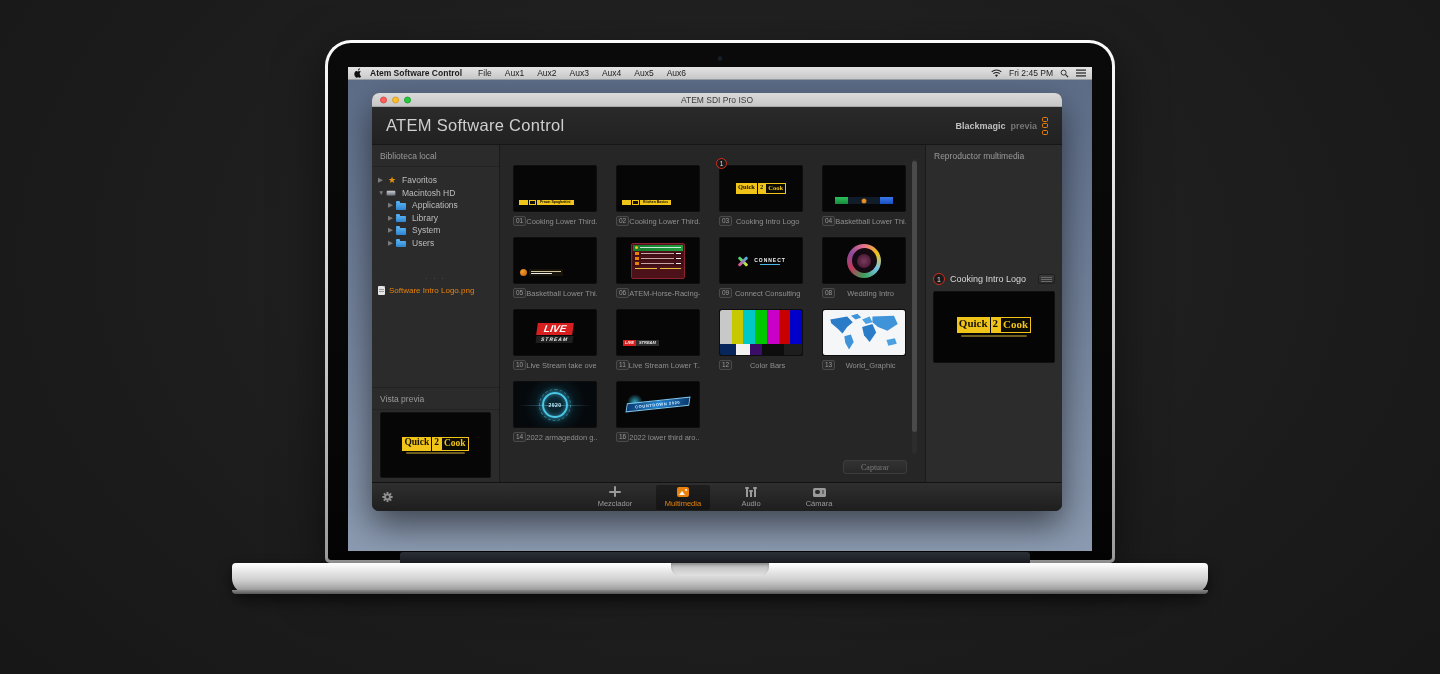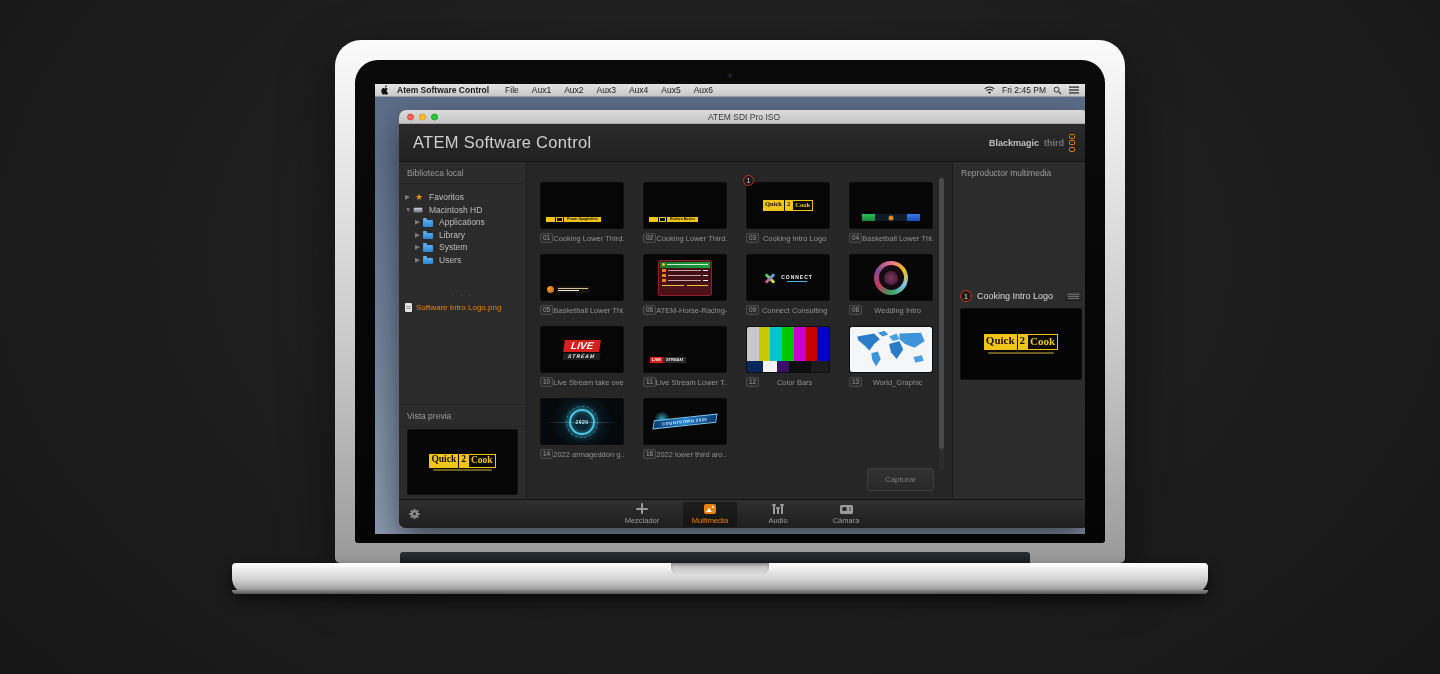--- a/index.html
+++ b/index.html
@@ -5,23 +5,23 @@
   * { margin:0; padding:0; box-sizing:border-box; }
   html,body { width:1440px; height:674px; overflow:hidden; }
   body {
     font-family:"Liberation Sans", sans-serif;
     background: radial-gradient(1100px 760px at 50% 38%, #262626 0%, #1c1c1c 55%, #141414 100%);
     position:relative;
   }
 
   
   .screen-frame{
-    position:absolute; left:335px; top:40px; width:790px; height:523px;
+    position:absolute; left:325px; top:40px; width:790px; height:523px;
     background:linear-gradient(180deg,#fbfbfb,#c8c8c8 60%,#9a9a9a);
-    border-radius:26px 26px 5px 5px; padding:20px;
+    border-radius:26px 26px 5px 5px; padding:3px;
     box-shadow:0 18px 50px rgba(0,0,0,.55);
   }
   .bezel{
     position:relative; width:100%; height:100%;
     background:linear-gradient(180deg,#0a0a0b,#040405);
     border-radius:23px 23px 3px 3px; overflow:hidden;
   }
   .camera{ position:absolute; top:13px; left:50%; transform:translateX(-50%);
     width:5px; height:5px; border-radius:50%; background:#1c2630;
     box-shadow:0 0 2px #000 inset; }
@@ -145,23 +145,23 @@
   .thumb{ width:84px; height:47px; background:#060606; border:1px solid #0e0e0e; border-radius:2px; position:relative; }
   .art{ position:absolute; inset:0; overflow:hidden; border-radius:2px; }
   .tlabel{ margin-top:4px; display:flex; align-items:center; height:10px; }
   .chip{ font-size:6.5px; color:#9a9a9a; border:1px solid #4a4a4a; border-radius:2px; padding:0 2px; line-height:8px; background:rgba(255,255,255,.03); }
   .tname{ flex:1; text-align:center; font-size:7.5px; color:#8f8f8f; white-space:nowrap; overflow:hidden; }
   .onair{ position:absolute; top:-7px; left:-3px; width:11px; height:11px; border-radius:50%;
     border:1.5px solid #d0301c; background:rgba(24,24,24,.95); color:#e0e0e0;
     font-size:6.5px; display:flex; align-items:center; justify-content:center; z-index:3; }
 
   .capture-btn{
-    position:absolute; right:18px; bottom:8px; height:23px; padding:0 17px;
+    position:absolute; right:18px; bottom:8px; height:14px; padding:0 17px;
     background:linear-gradient(180deg,#323232,#282828); border:1px solid #3d3d3d; border-radius:3px;
-    color:#7c7c7c; font-size:8px; display:flex; align-items:center;
+    color:#7c7c7c; font-size:8px; display:flex; align-items:center;font-family:Liberation Serif, serif;
   }
   .vscroll{ position:absolute; right:8px; top:14px; bottom:28px; width:5px; border-radius:3px; background:rgba(255,255,255,.03); }
   .vscroll .thumbbar{ position:absolute; left:0; right:0; top:2px; height:92%; background:#4a4a4a; border-radius:3px; }
 
   
   .player{ width:137px; background:#2c2c2c; border-left:1px solid #1a1a1a; position:relative; }
   .clip-row{ position:absolute; left:7px; right:7px; top:126px; height:16px; display:flex; align-items:center; gap:5px; }
   .clip-badge{ width:12px; height:12px; border-radius:50%; border:1.5px solid #d0301c; background:rgba(24,24,24,.9);
     color:#e0e0e0; font-size:7px; display:flex; align-items:center; justify-content:center; flex:none; }
   .clip-name{ font-size:9px; color:#d8d8d8; white-space:nowrap; }
@@ -358,21 +358,21 @@
             <span class="light y"></span>
             <span class="light g"></span>
           </span>
           <span>ATEM SDI Pro ISO</span>
         </div>
 
         <div class="app-header">
           <span class="app-title">ATEM Software Control</span>
           <span class="brand">
             <span class="b1">Blackmagic</span>
-              <span class="b2">third</span>
+              <span class="b2">previa</span>
             <span class="bm-logo">
                 <i></i>
                 <i></i>
                 <i></i>
               </span>
           </span>
         </div>
 
         <div class="app-body">
 

